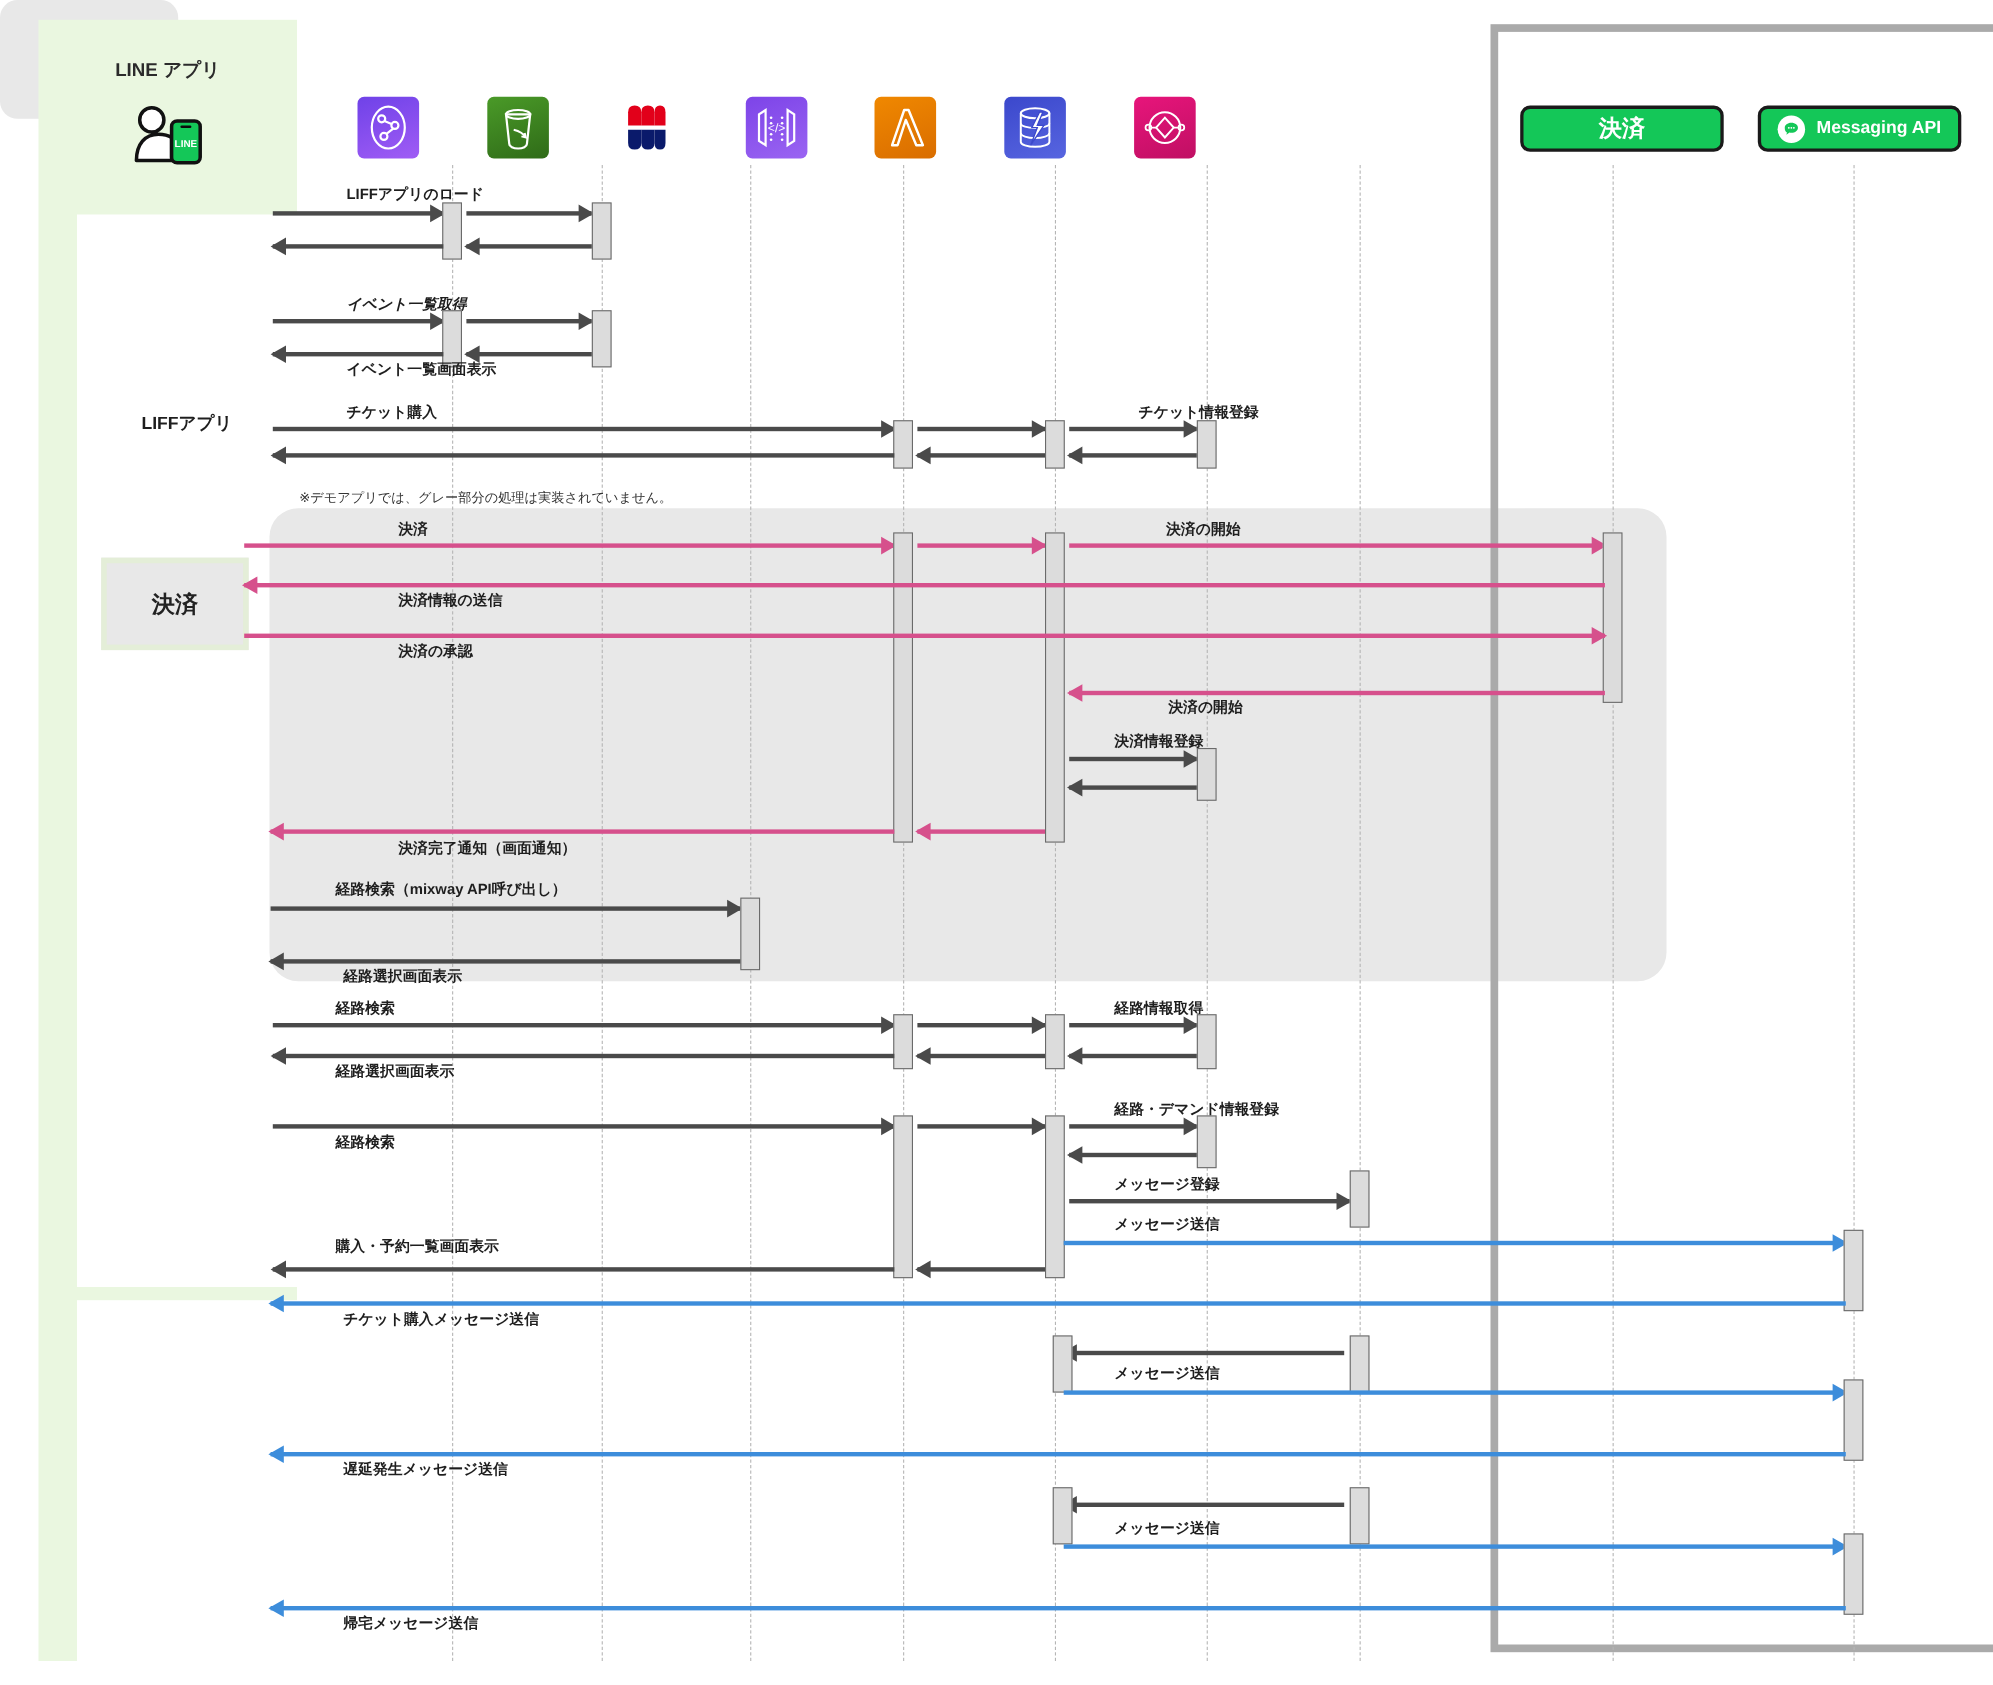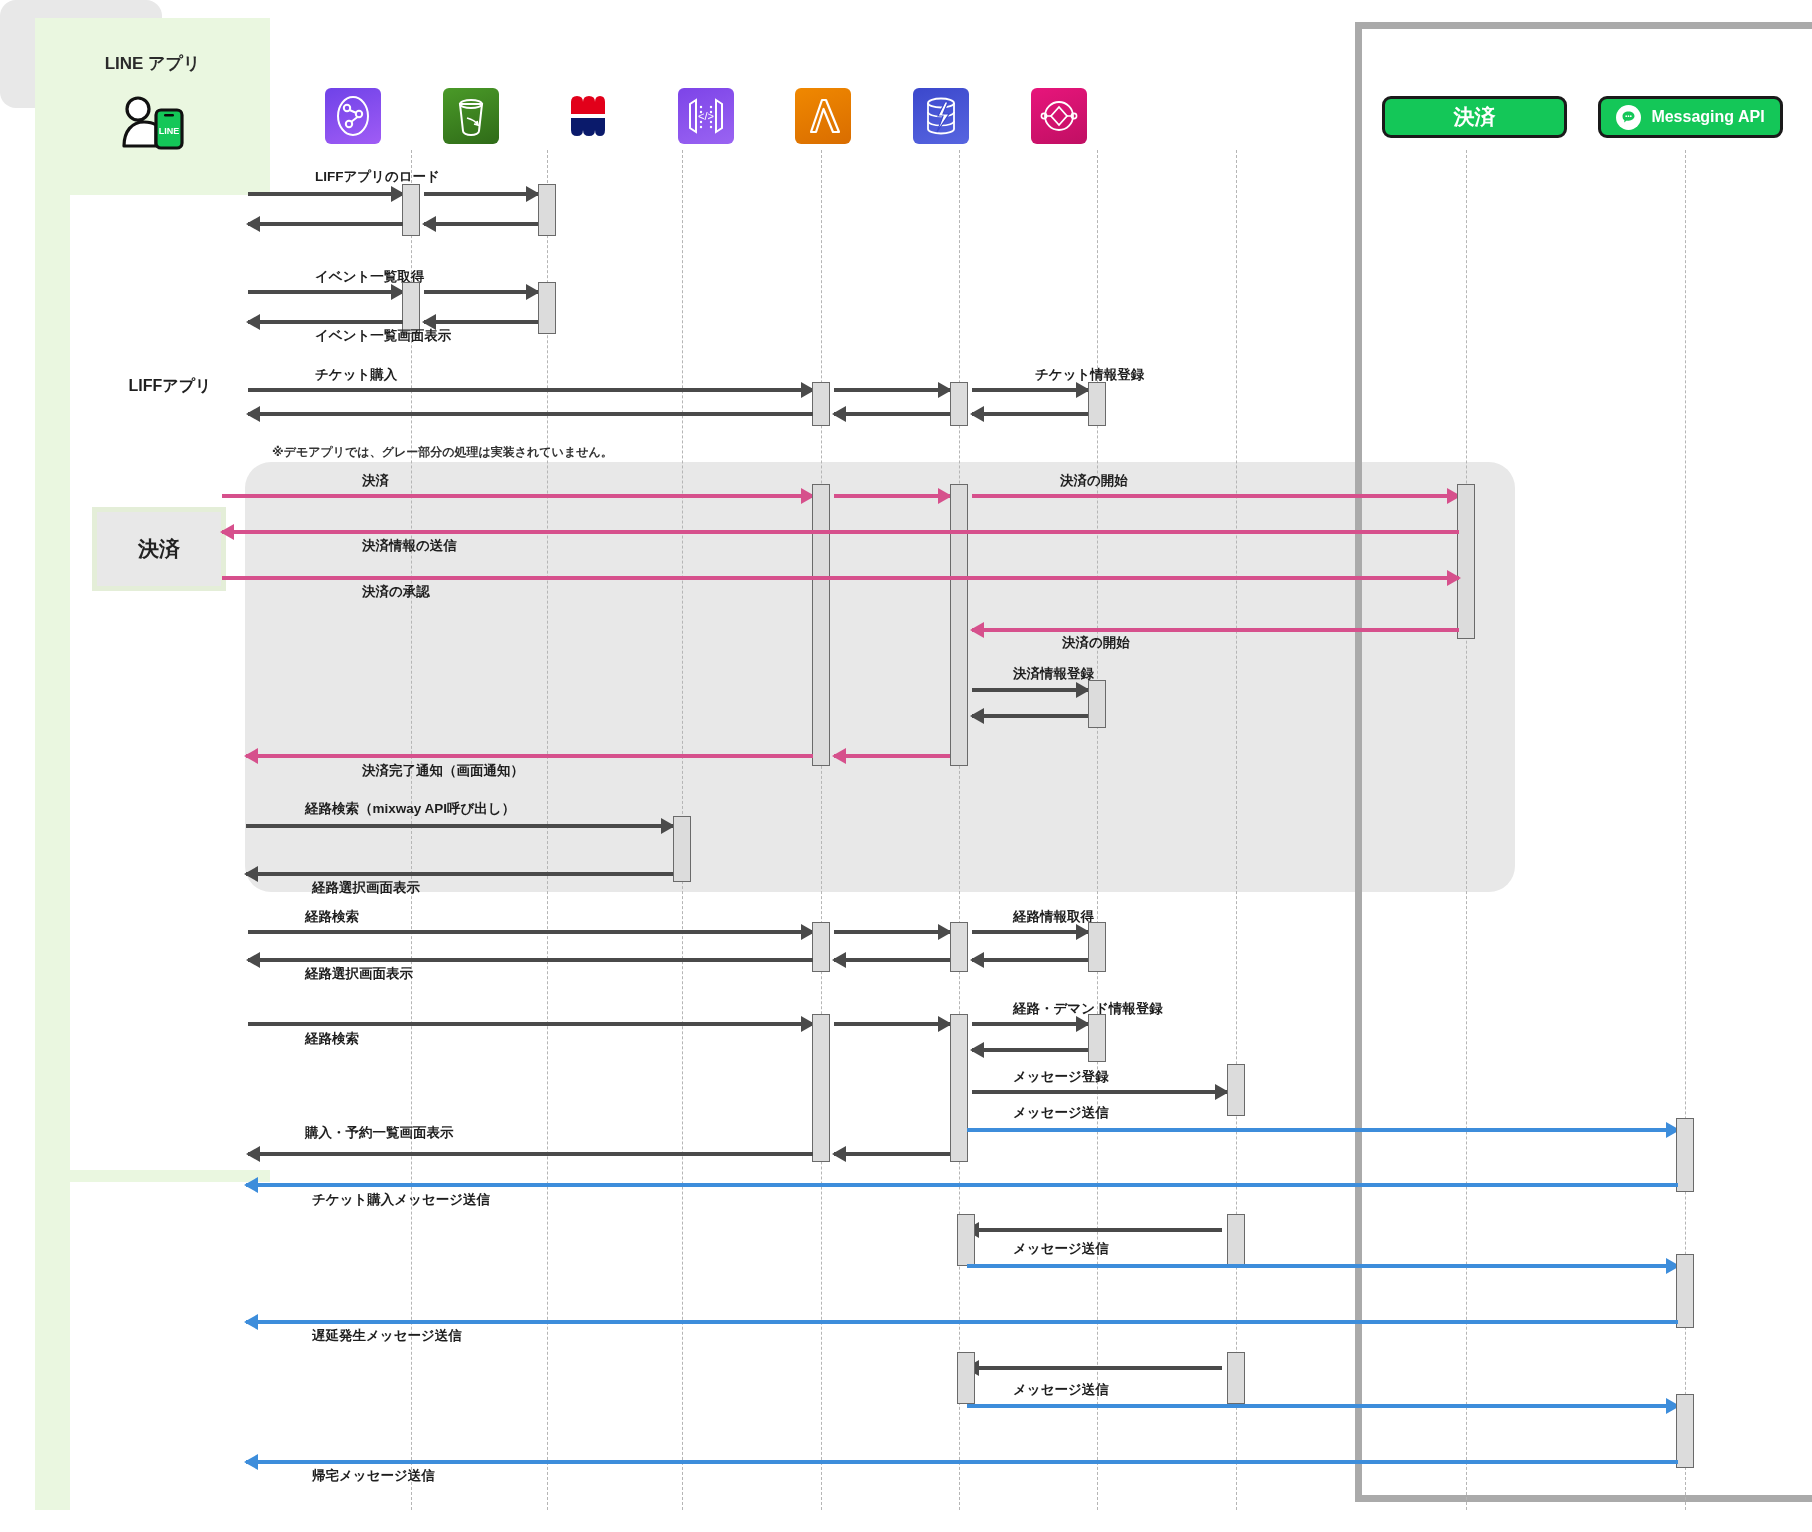--- a/index.html
+++ b/index.html
@@ -57,21 +57,21 @@
   .arrow.blue .head{border-left:14px solid #3d8ddb;}
   .arrow.blue.left .head{border-left:none;border-right:14px solid #3d8ddb;}
   .arrow.right .head{right:-2px;}
   .arrow.left  .head{left:-2px;}
 
   
   .act{position:absolute;width:18px;background:#dcdcdc;border:1.6px solid #6a6a6a;box-sizing:border-box;}
 
   
   .msg{position:absolute;font-size:13.5px;color:#1e1e1e;white-space:nowrap;font-weight:600;margin-left:40px;}
-  .note{position:absolute;font-size:12px;color:#333;white-space:nowrap;font-weight:bold;}
+  .note{position:absolute;font-size:12px;color:#333;white-space:nowrap;}
 </style>
 </head>
 <body>
 
 <div id="canvas">
 
   <div class="band" id="line-band"></div>
   <div class="band" id="white-inner"></div>
   <div class="band" id="white-inner2"></div>
   <div class="band" id="gray-region"></div>
@@ -201,21 +201,21 @@
   <div class="act" style="left:538px;top:184px;height:52px;"></div>
   <div class="arrow dark left" style="left:424px;top:222px;width:114px;">
     <div class="shaft"></div>
       <div class="head"></div>
     </div>
   <div class="arrow dark left" style="left:248px;top:222px;width:155px;">
     <div class="shaft"></div>
       <div class="head"></div>
     </div>
 
-  <div class="msg" style="left:275px;top:268px;">イベント一覧取得</div>
+  <div class="msg" style="left:275px;top:268px;font-style:italic;">イベント一覧取得</div>
   <div class="arrow dark right" style="left:248px;top:290px;width:155px;">
     <div class="shaft"></div>
       <div class="head"></div>
     </div>
   <div class="act" style="left:402px;top:282px;height:52px;"></div>
   <div class="arrow dark right" style="left:424px;top:290px;width:114px;">
     <div class="shaft"></div>
       <div class="head"></div>
     </div>
   <div class="act" style="left:538px;top:282px;height:52px;"></div>

